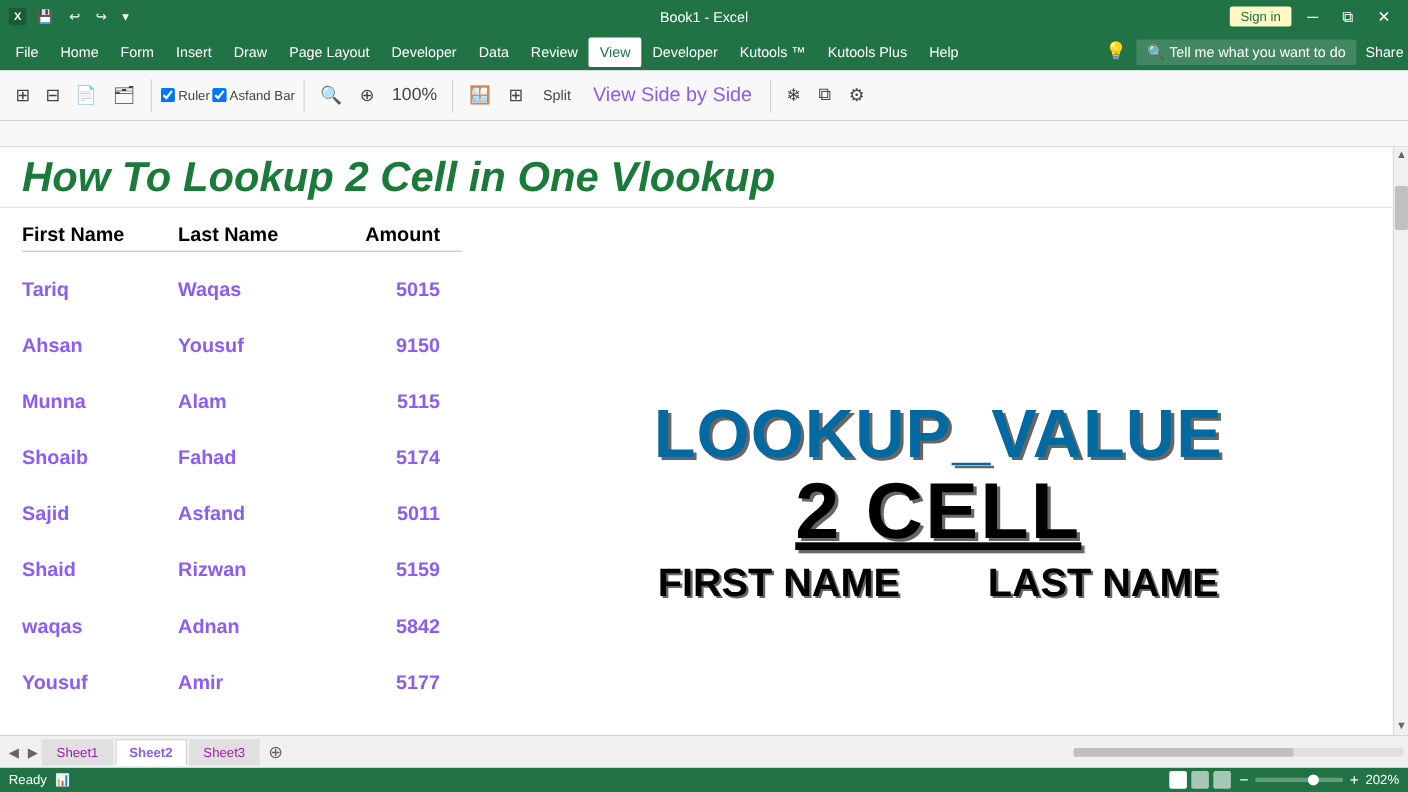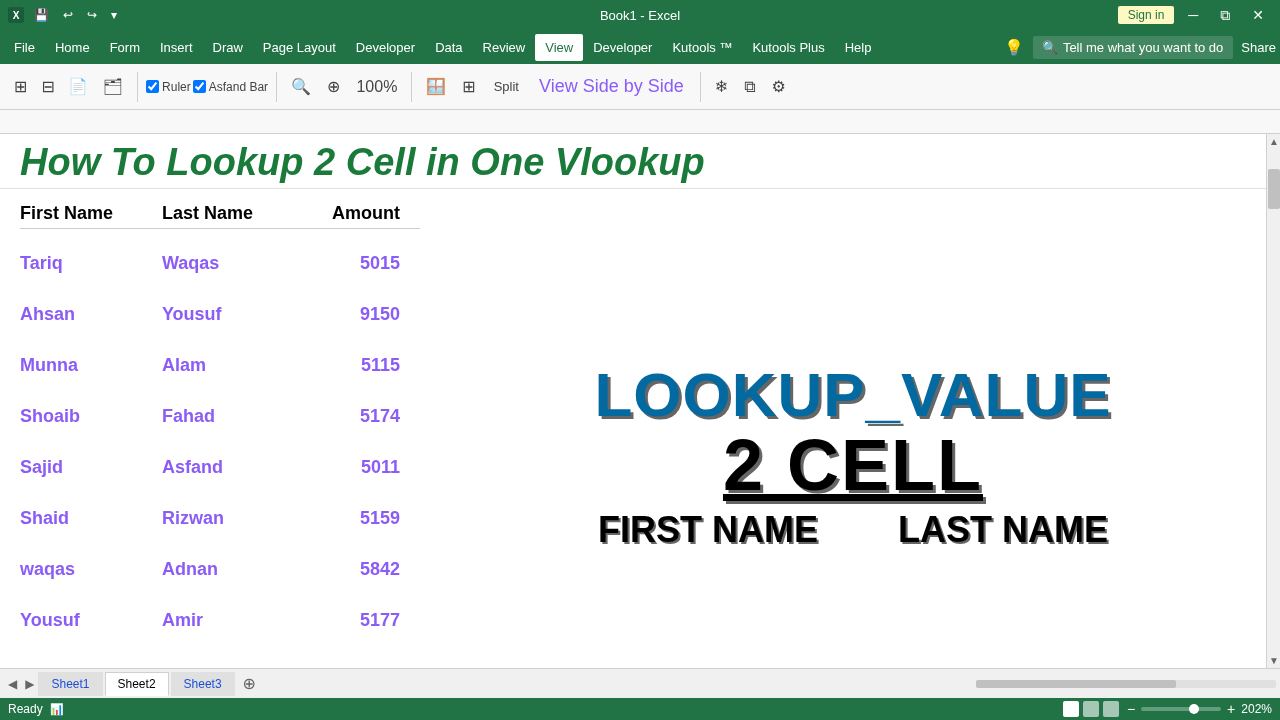--- a/index.html
+++ b/index.html
@@ -208,29 +208,29 @@
       padding: 0 4px;
     }
     .tab-nav-btn { background: transparent; border: none; cursor: pointer; color: #666; font-size: 12px; padding: 2px 4px; }
     .sheet-tab {
       font-size: 12px;
       padding: 4px 12px;
       cursor: pointer;
       border: 1px solid transparent;
       border-radius: 0;
       background: #e0e0e0;
-      color: #1d4ed8;
+      color: #a21caf;
       margin-right: 2px;
     }
     .sheet-tab.active {
       background: white;
       border: 1px solid #d0d0d0;
       border-bottom: 1px solid white;
-      color: #000000;
-      font-weight: normal;
+      color: #8b5cf6;
+      font-weight: bold;
     }
     .add-sheet-btn { background: transparent; border: none; cursor: pointer; color: #666; font-size: 16px; padding: 0 6px; }
     .tab-scroll-right { margin-left: auto; display: flex; align-items: center; gap: 4px; }
 
     
     .status-bar {
       background: #217346;
       height: 22px;
       display: flex;
       align-items: center;

